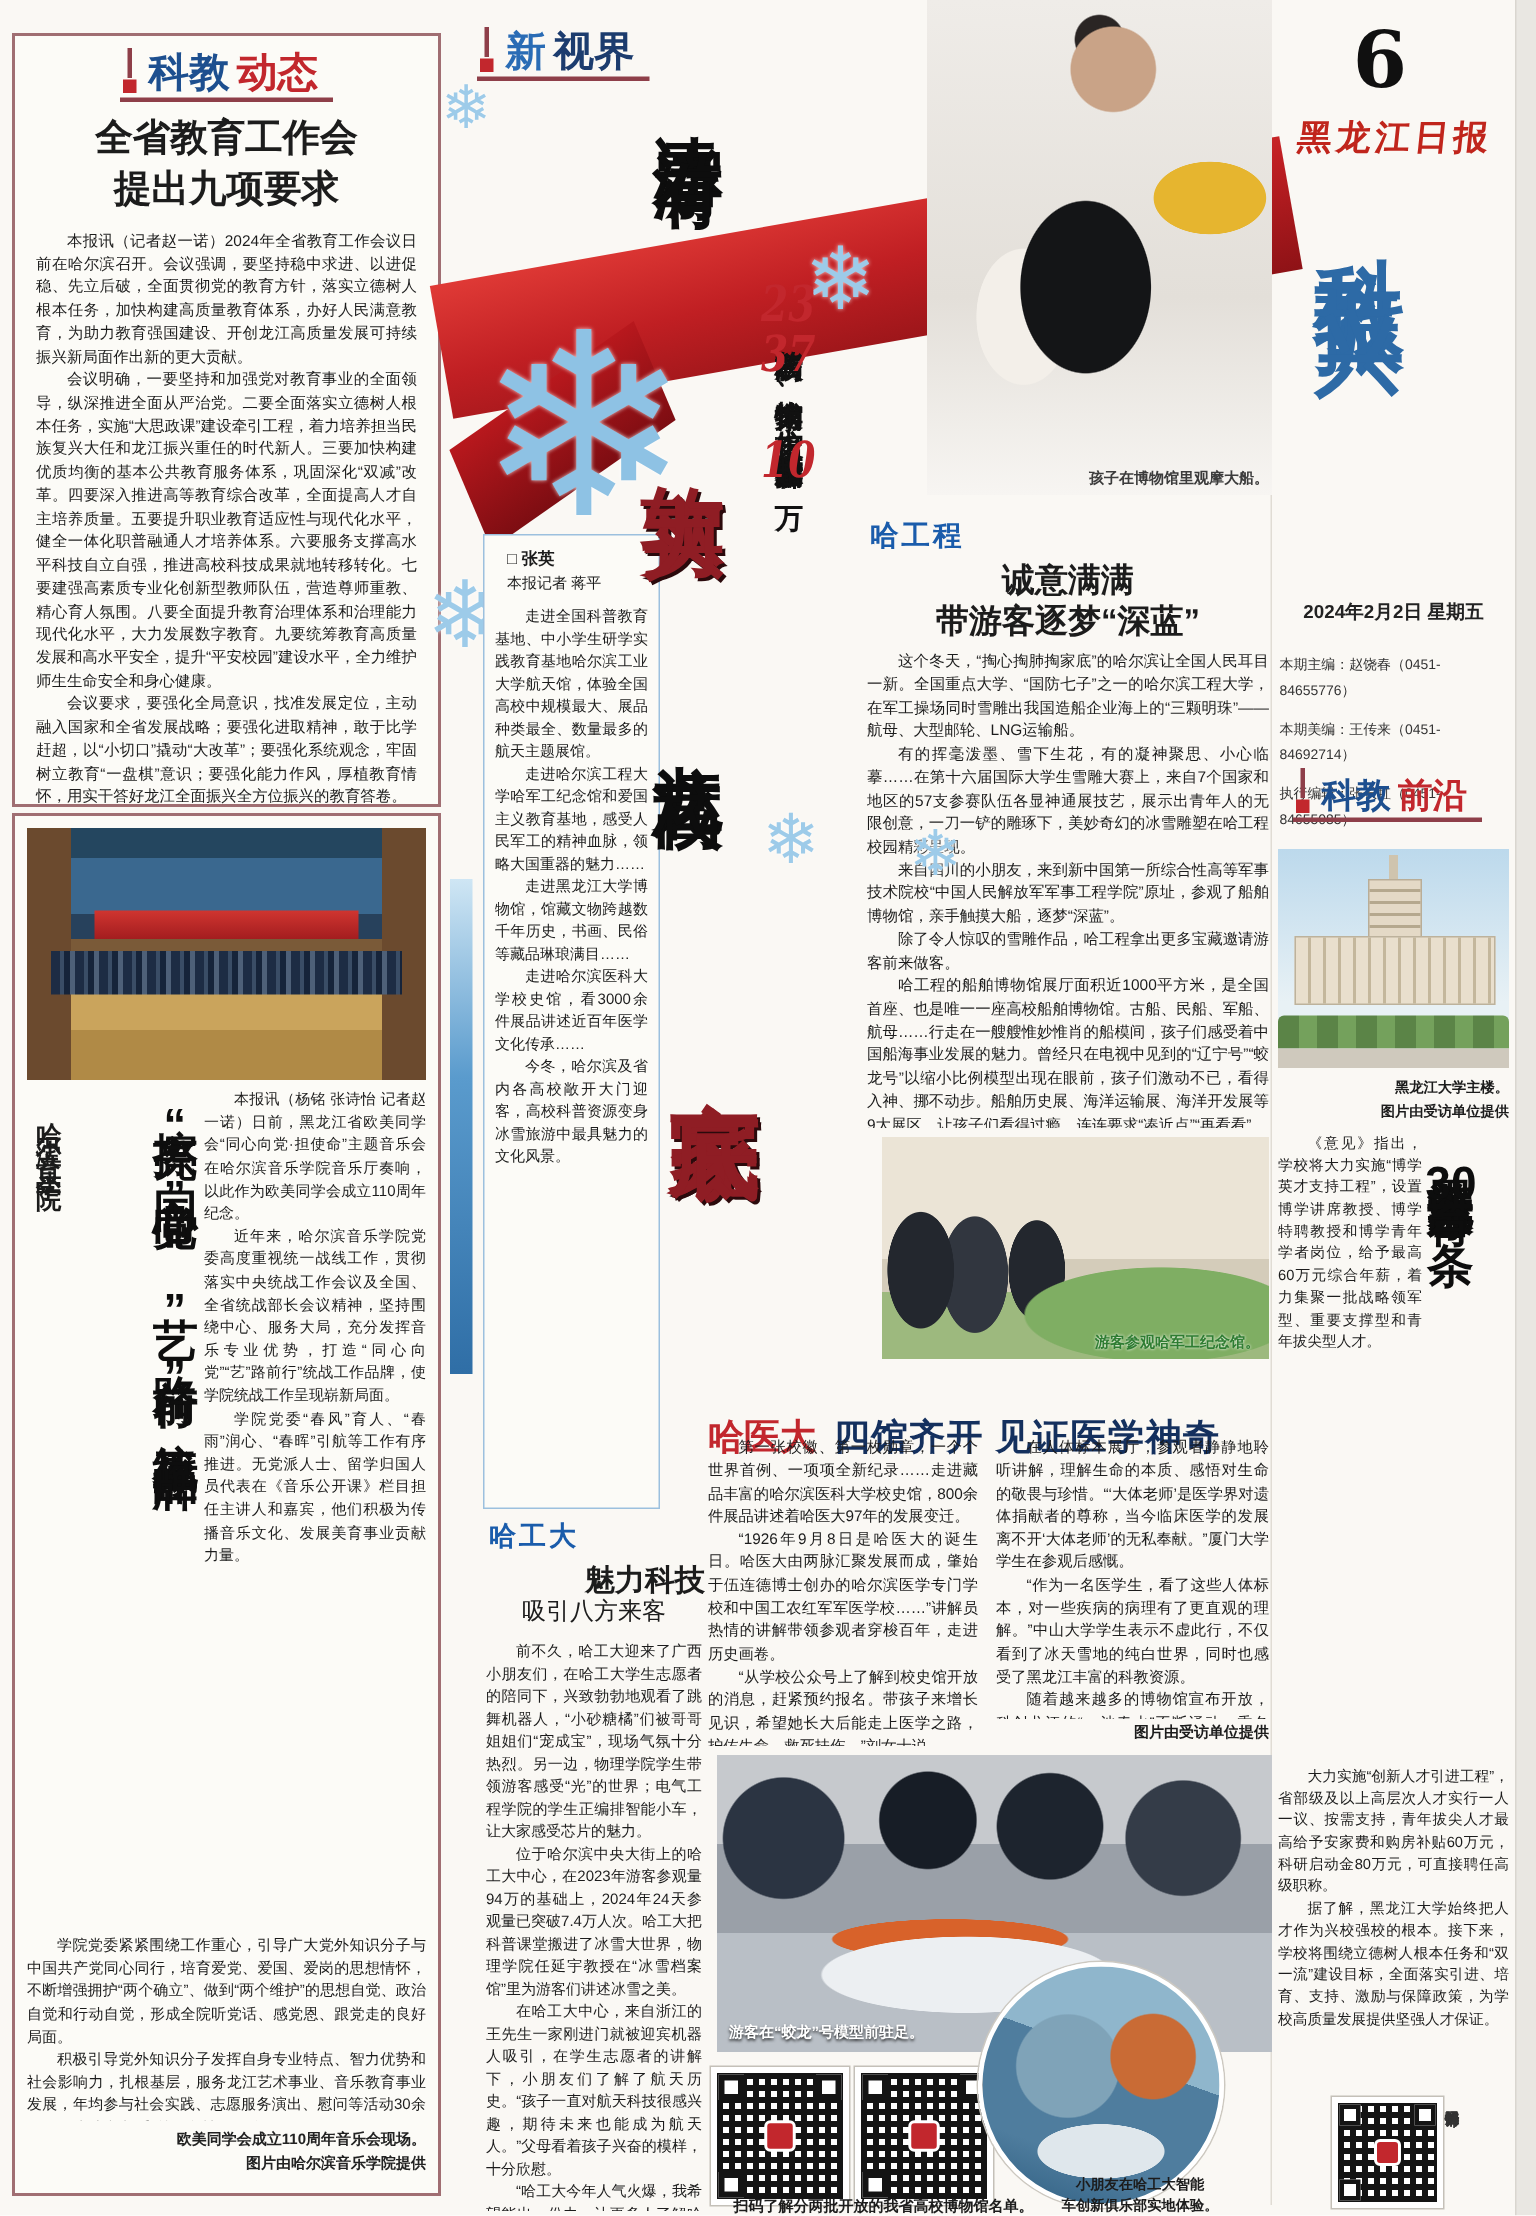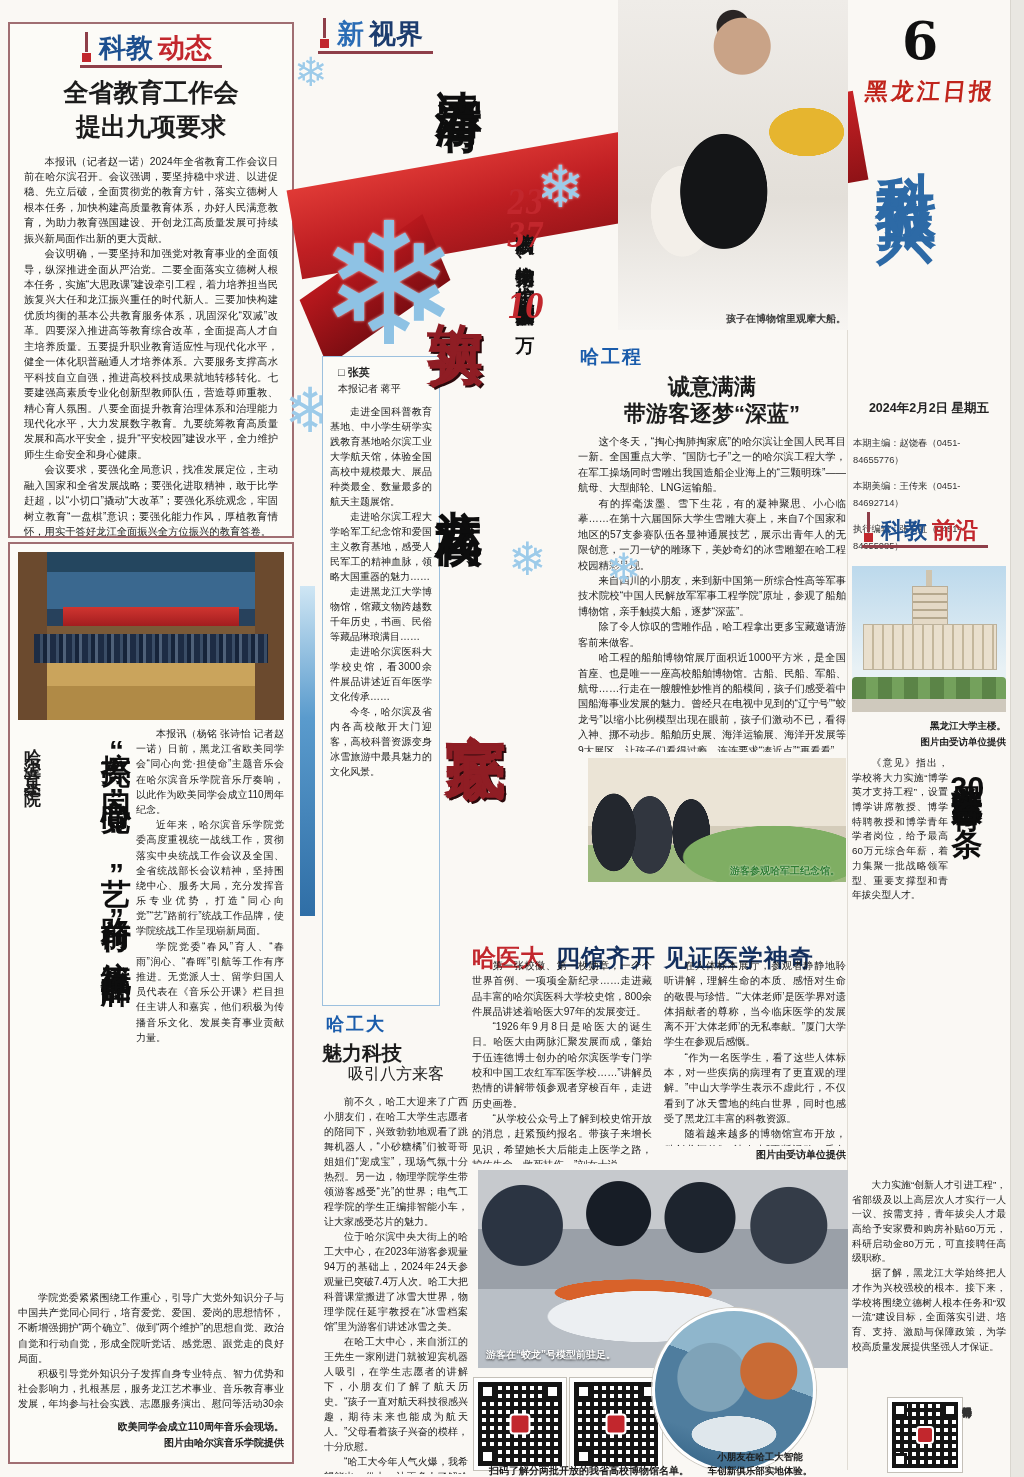--- a/index.html
+++ b/index.html
@@ -85,21 +85,21 @@
     box-sizing:border-box;background:#fcfbf7;padding:8px 7px;overflow:hidden;z-index:4;}
   #byline1{font-size:11px;font-weight:bold;margin:0 0 2px 8px;}
   #byline2{font-size:10px;margin:0 0 8px 8px;}
   #bybox .bodytext{font-size:10px;line-height:1.5;}
 
   
   #hgc-label{position:absolute;left:580px;top:344px;font-size:19px;font-weight:900;color:#1a5cab;letter-spacing:2px;}
   #hgc-h1{position:absolute;left:578px;top:372px;width:268px;text-align:center;font-size:22px;font-weight:900;}
   #hgc-h2{position:absolute;left:578px;top:399px;width:268px;text-align:center;font-size:22px;font-weight:900;}
   #hgc-body{position:absolute;left:578px;top:434px;width:268px;height:318px;overflow:hidden;}
-  #photo-model{position:absolute;left:588px;top:758px;width:258px;height:124px;overflow:hidden;
+  #photo-model{position:absolute;left:588px;top:758px;width:258px;height:148px;overflow:hidden;
     background:
       radial-gradient(ellipse 150px 52px at 72% 80%, #7fae63 0 60%, rgba(0,0,0,0) 61%),
       radial-gradient(ellipse 40px 70px at 10% 60%, #23272e 0 55%, rgba(0,0,0,0) 56%),
       radial-gradient(ellipse 40px 70px at 24% 62%, #31363f 0 55%, rgba(0,0,0,0) 56%),
       radial-gradient(ellipse 34px 60px at 40% 60%, #23272e 0 55%, rgba(0,0,0,0) 56%),
       linear-gradient(180deg,#ebe4d6 0 55%,#d4ccba 55% 70%,#9db97e 70% 100%);}
   #cap-model{position:absolute;right:6px;bottom:4px;color:#2f7d32;font-size:10px;font-weight:bold;
     text-shadow:0 0 2px #fff;}
 
   
@@ -140,21 +140,21 @@
     background:
       radial-gradient(circle at 72% 38%, #c96b35 0 28px, rgba(0,0,0,0) 29px),
       radial-gradient(circle at 36% 42%, #7fa3b8 0 34px, rgba(0,0,0,0) 35px),
       radial-gradient(ellipse 70px 30px at 50% 78%, #dfe7ec 0 60%, rgba(0,0,0,0) 61%),
       linear-gradient(200deg,#8fb6cc 0 40%,#4f7d9e 40% 75%,#2e5d80 100%);}
   #cap-circle{position:absolute;left:698px;top:1450px;width:124px;font-size:9.5px;font-weight:bold;
     text-align:center;line-height:1.5;z-index:6;}
 
   
   #hgd-label{position:absolute;left:326px;top:1012px;font-size:18px;font-weight:900;color:#1a5cab;letter-spacing:2px;}
-  #hgd-h1{position:absolute;left:322px;top:1040px;width:148px;text-align:left;font-size:20px;font-weight:900;}
+  #hgd-h1{position:absolute;left:322px;top:1040px;width:148px;text-align:right;font-size:20px;font-weight:900;}
   #hgd-h2{position:absolute;left:322px;top:1064px;width:148px;text-align:center;font-size:16px;font-weight:400;}
   #hgd-body{position:absolute;left:324px;top:1094px;width:144px;height:380px;overflow:hidden;font-size:10px;line-height:1.5;}
   #hgd-body p,#hgc-body p{margin:0;text-indent:2em;text-align:justify;}
   #hgc-body{font-size:10.3px;line-height:1.5;}
 
   
   #pagenum{position:absolute;left:880px;top:10px;width:80px;text-align:center;font-size:52px;font-weight:bold;
     font-family:"DejaVu Serif",serif;color:#101010;}
   #masthead{position:absolute;left:856px;top:76px;width:148px;text-align:center;font-size:23px;font-weight:bold;
     color:#c0251c;font-family:"DejaVu Serif",serif;transform:skewX(-6deg);letter-spacing:3px;}

